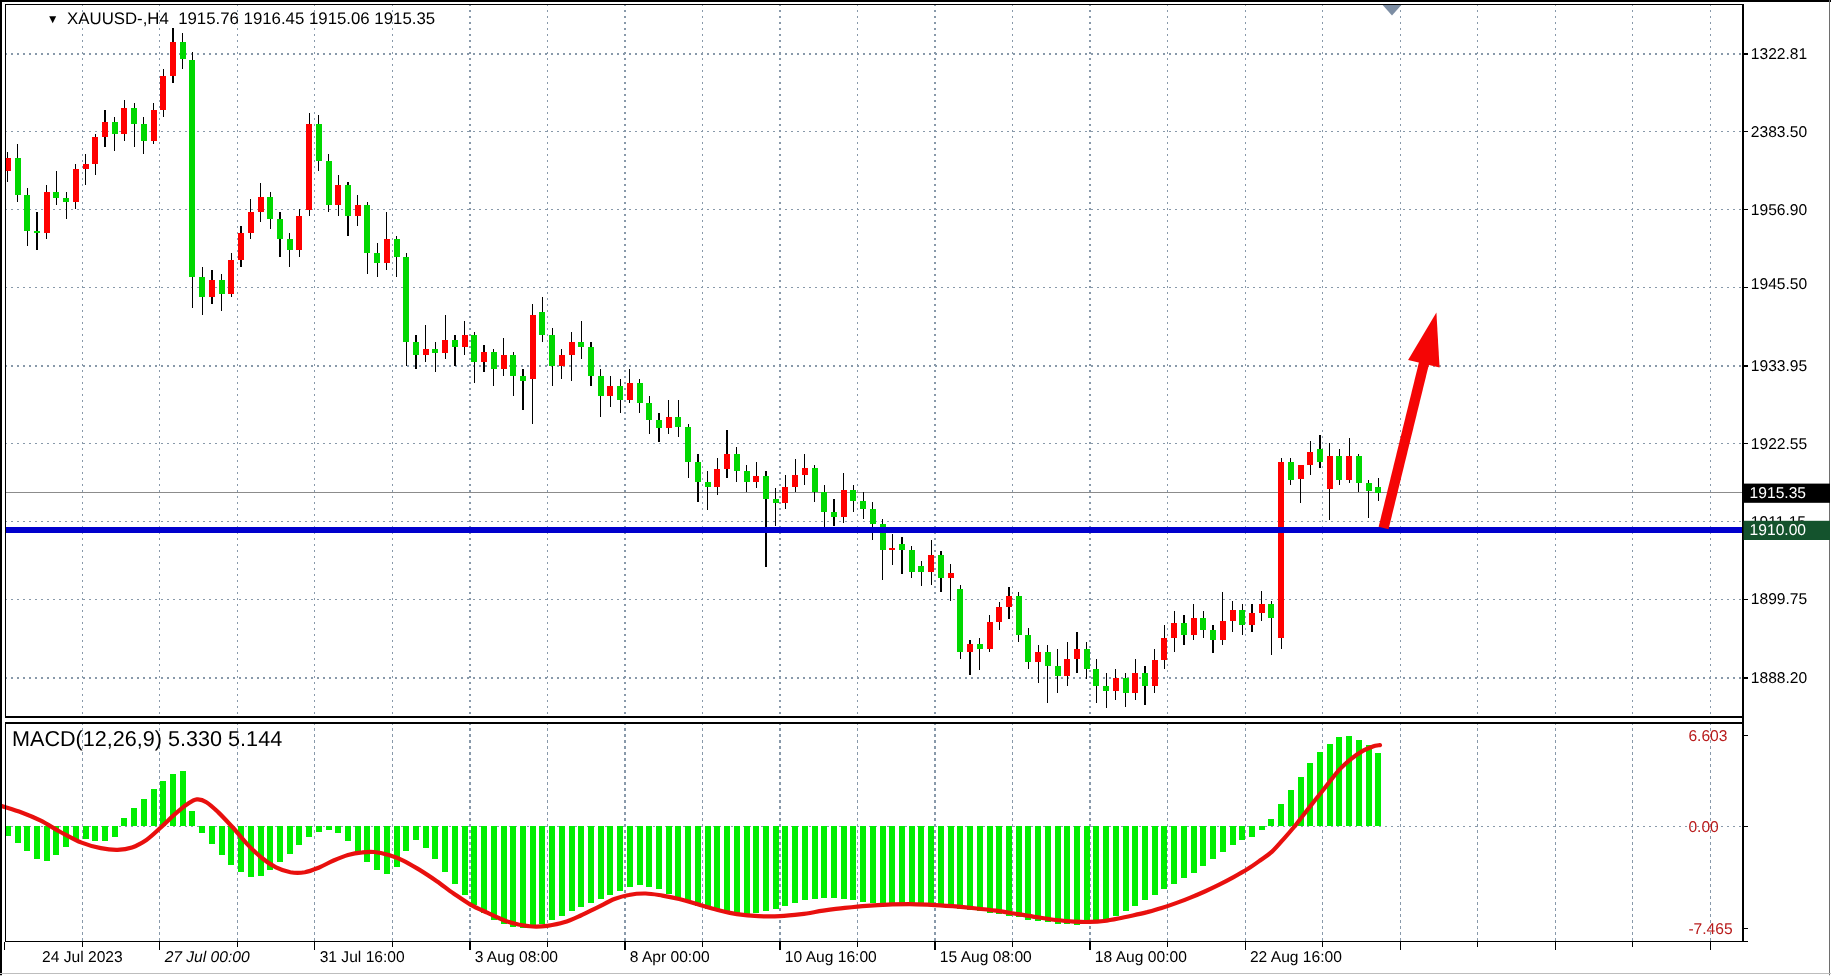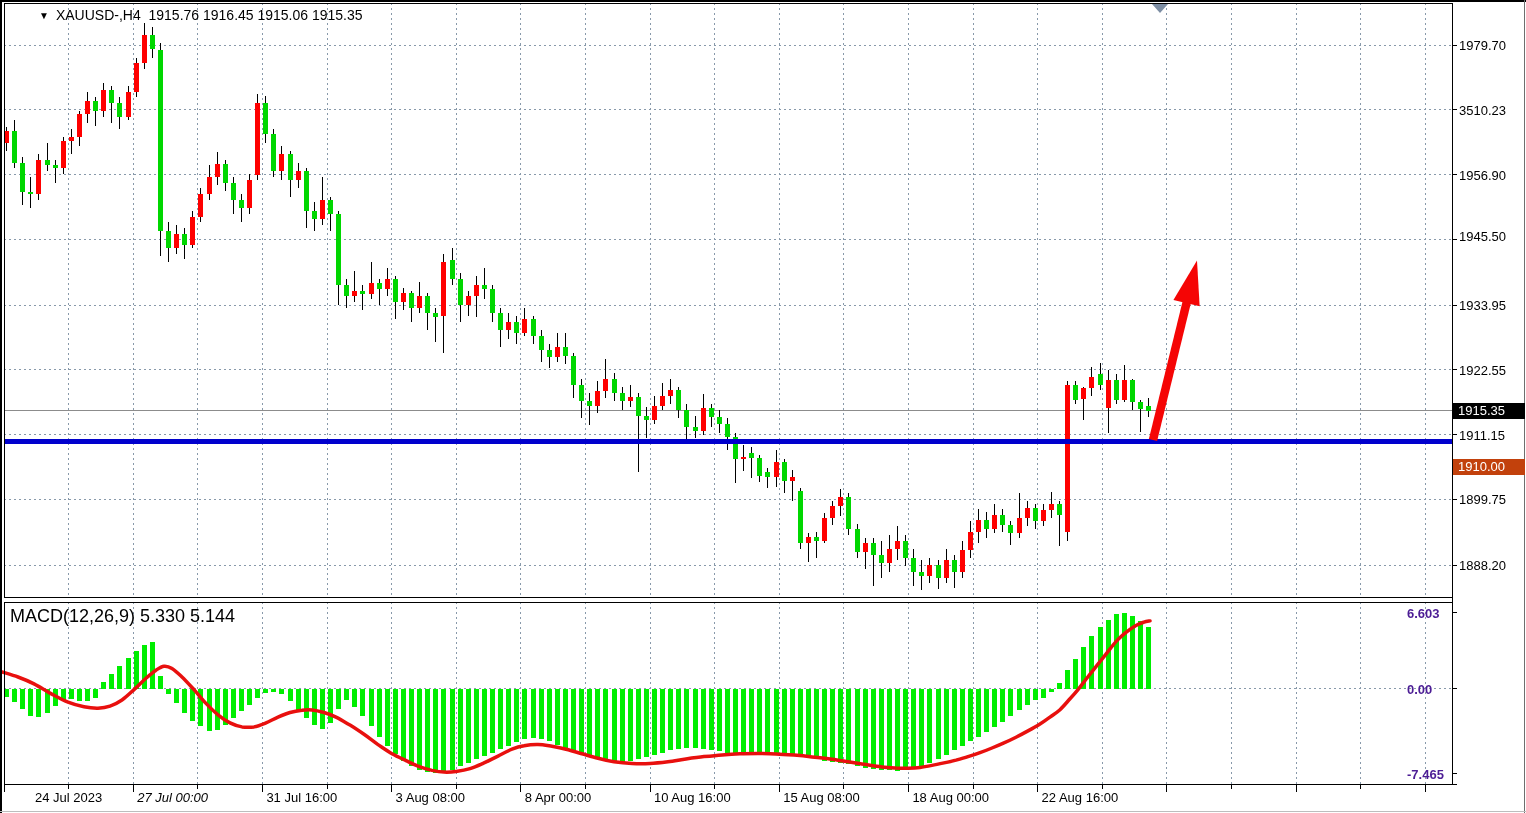--- a/index.html
+++ b/index.html
@@ -3,26 +3,26 @@
 <meta charset="utf-8">
 <style>
   html,body{margin:0;padding:0;background:#ffffff;}
   .stage{position:relative;width:1526px;height:813px;background:#fff;
          font-family:"Liberation Sans",sans-serif;overflow:hidden;}
   svg{position:absolute;left:0;top:0;}
   .hdr{position:absolute;left:9px;top:7px;font-size:14px;color:#000;white-space:nowrap;margin-left:30px;}
   .hdr .tri{font-size:10px;display:inline-block;margin-right:7px;vertical-align:1px;cursor:pointer;}
   .macdlbl{position:absolute;left:10px;top:606px;font-size:18px;color:#000;white-space:nowrap;}
   .plabel{position:absolute;left:1459px;font-size:13px;color:#000;transform:translateY(-50%);white-space:nowrap;}
-  .mlabel{position:absolute;left:1407px;font-size:13px;color:#4c1d95;transform:translateY(-50%);white-space:nowrap;font-weight:bold;}
+  .mlabel{position:absolute;left:1407px;font-size:13px;color:#b91c1c;transform:translateY(-50%);white-space:nowrap;}
   .tlabel{position:absolute;top:790px;font-size:13px;color:#000;white-space:nowrap;}
   .badge{position:absolute;left:1453px;width:72px;height:16px;color:#fff;font-size:13px;
          line-height:16px;padding-left:5px;box-sizing:border-box;white-space:nowrap;}
   #curBadge{background:#000000;}
-  #lvlBadge{background:#c2410c;margin-top:25px;}
+  #lvlBadge{background:#14532d;}
 </style>
 </head>
 <body>
 
 <div class="stage">
   <svg id="cv" width="1526" height="813">
       <line x1="68.6" y1="3" x2="68.6" y2="597" stroke="#8899aa" stroke-width="1" stroke-dasharray="2 3" shape-rendering="crispEdges"></line>
       <line x1="68.6" y1="602" x2="68.6" y2="784" stroke="#8899aa" stroke-width="1" stroke-dasharray="2 3" shape-rendering="crispEdges"></line>
       <line x1="133.2" y1="3" x2="133.2" y2="597" stroke="#8899aa" stroke-width="1" stroke-dasharray="2 3" shape-rendering="crispEdges"></line>
       <line x1="133.2" y1="602" x2="133.2" y2="784" stroke="#8899aa" stroke-width="1" stroke-dasharray="2 3" shape-rendering="crispEdges"></line>
@@ -556,22 +556,22 @@
       <line x1="1425.1999999999998" y1="785" x2="1425.1999999999998" y2="792" stroke="#000000" stroke-width="1" shape-rendering="crispEdges"></line>
     </svg>
 
   <div class="hdr">
     <span class="tri">▼</span><span>XAUUSD-,H4</span>&nbsp;&nbsp;<span>1915.76 1916.45 1915.06 1915.35</span>
   </div>
 
   <div class="macdlbl">MACD(12,26,9) 5.330 5.144</div>
 
   <div id="priceAxis">
-      <div class="plabel" style="top: 45px;">1979.70</div>
-      <div class="plabel" style="top: 109.787px;">3510.23</div>
+      <div class="plabel" style="top: 45px;">1322.81</div>
+      <div class="plabel" style="top: 109.787px;">2383.50</div>
       <div class="plabel" style="top: 174.574px; text-align: right;">1956.90</div>
       <div class="plabel" style="top: 236px;">1945.50</div>
       <div class="plabel" style="top: 305px;">1933.95</div>
       <div class="plabel" style="top: 369.787px;">1922.55</div>
       <div class="plabel" style="top: 434.574px;">1911.15</div>
       <div class="plabel" style="top: 499.361px;">1899.75</div>
       <div class="plabel" style="top: 565px;">1888.20</div>
     </div>
   <div id="macdAxis">
       <div class="mlabel" style="top: 612.896px;">6.603</div>

